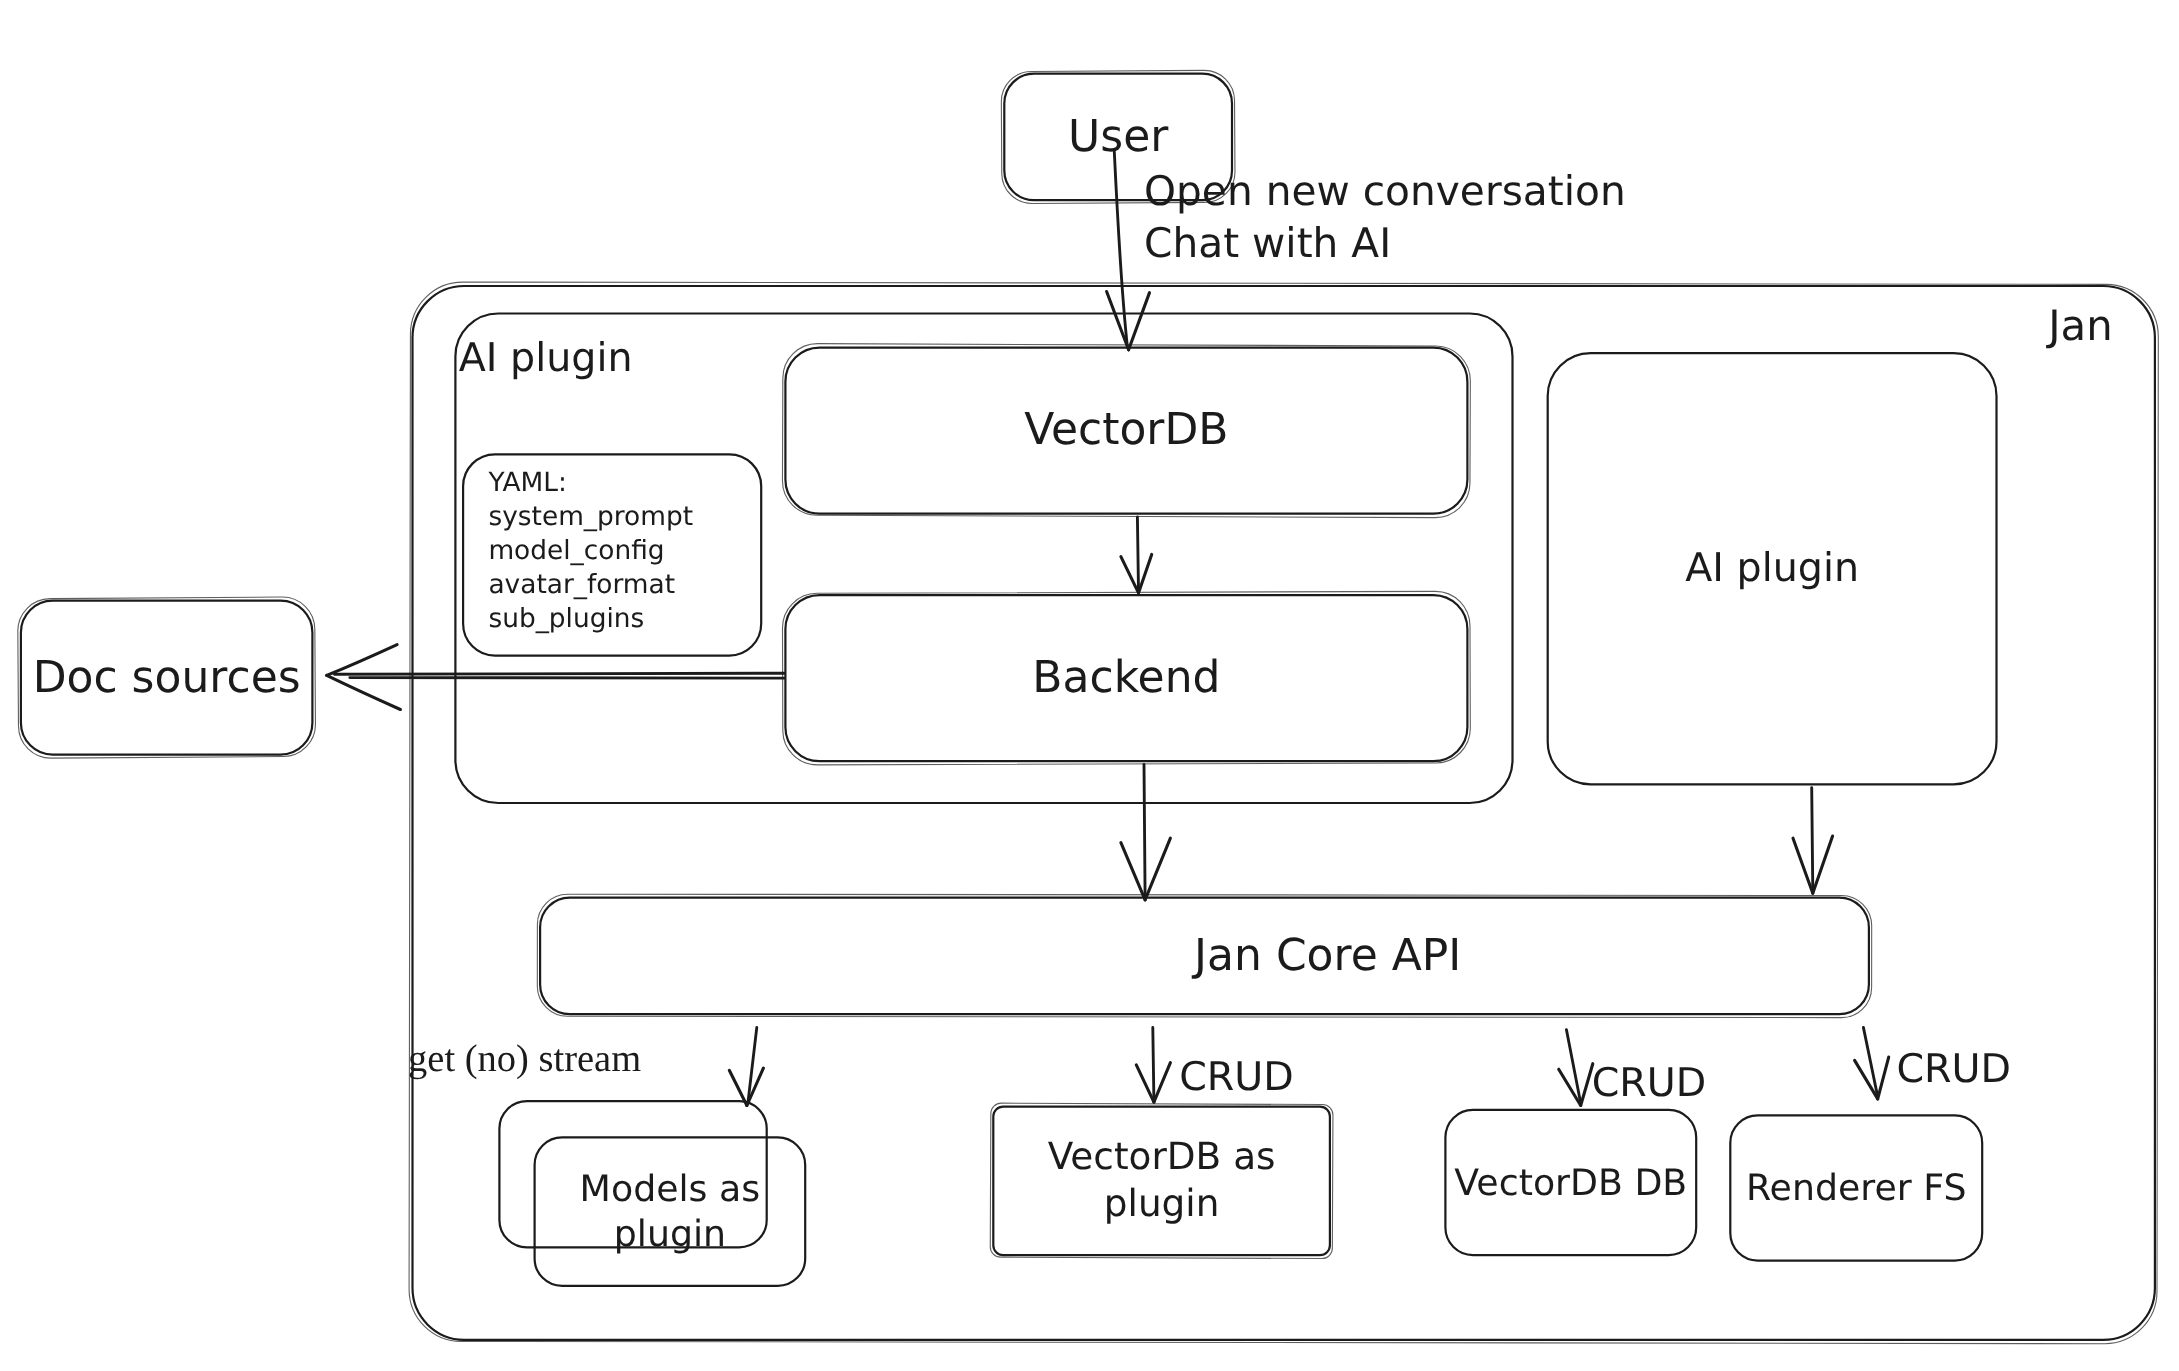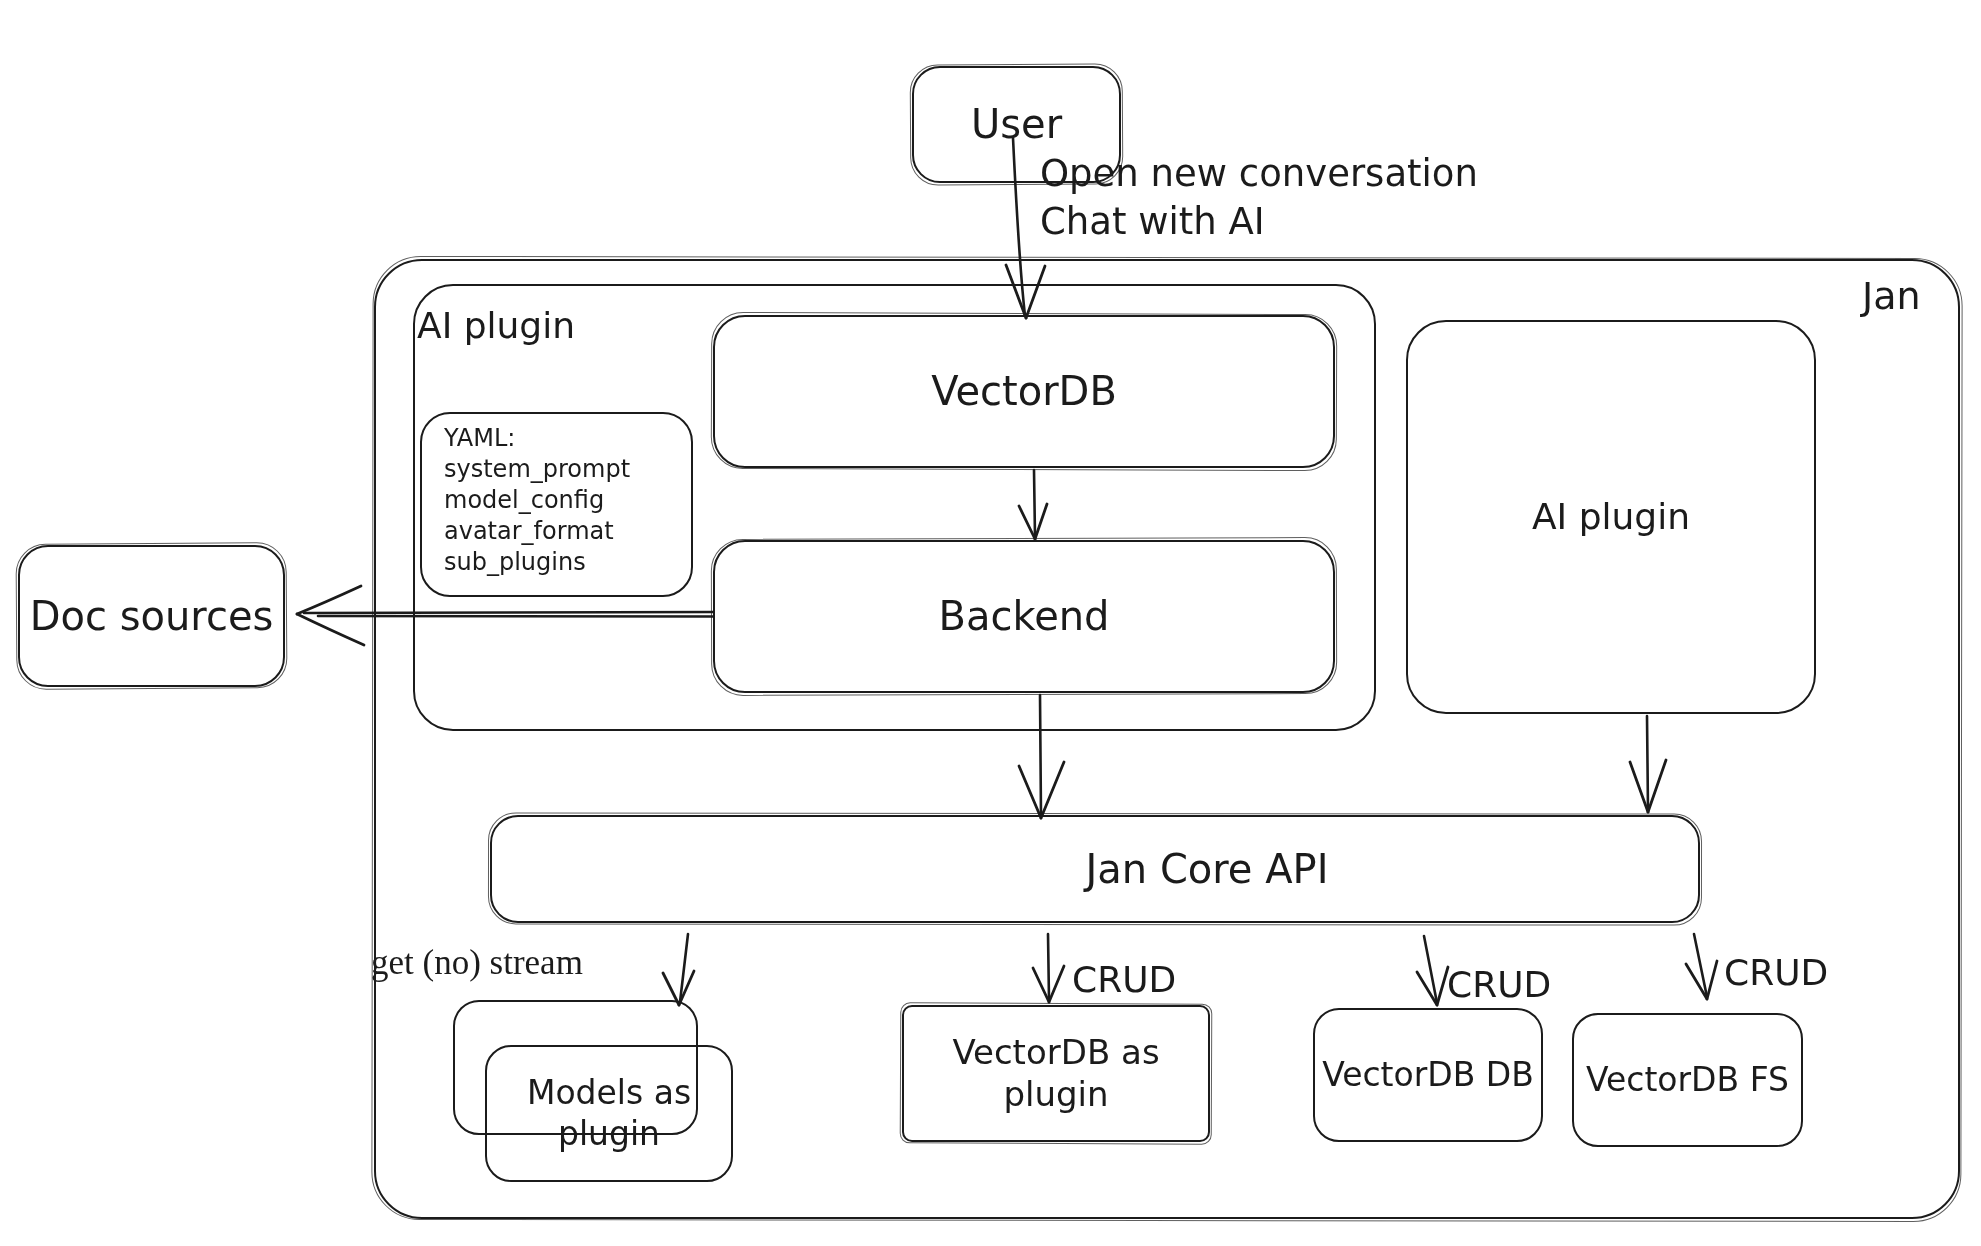--- a/index.html
+++ b/index.html
@@ -91,36 +91,36 @@
 
   <div class="node sk" style="left:18px; top:545px; width:267px; height:142px; border-radius:30px; --rot:-0.4deg;">
     <span class="lbl" style="font-size:40px;">Doc sources</span>
   </div>
 
   <div class="node sk" style="left:490px; top:815px; width:1210px; height:108px; border-radius:28px; --rot:0.06deg;">
     <span class="lbl" style="font-size:40px; transform:translateX(112px);">Jan Core API</span>
   </div>
 
   <div class="node" style="left:453px; top:1000px; width:245px; height:135px; border-radius:26px;"></div>
-  <div class="node" style="left:485px; top:1033px; width:248px; height:137px; border-radius:26px;margin-top:12px;">
+  <div class="node" style="left:485px; top:1033px; width:248px; height:137px; border-radius:26px;">
     <span class="lbl" style="font-size:33px;">Models as
 plugin</span>
   </div>
 
   <div class="node sk" style="left:902px; top:1005px; width:308px; height:137px; border-radius:10px; --rot:0.25deg;">
     <span class="lbl" style="font-size:34px;">VectorDB as
 plugin</span>
   </div>
 
   <div class="node" style="left:1313px; top:1008px; width:230px; height:134px; border-radius:26px;">
     <span class="lbl" style="font-size:33px;">VectorDB DB</span>
   </div>
 
   <div class="node" style="left:1572px; top:1013px; width:231px; height:134px; border-radius:26px;">
-    <span class="lbl" style="font-size:33px;">VectorDB FS</span>
+    <span class="lbl" style="font-size:33px;">Renderer FS</span>
   </div>
 
   <div class="float-lbl" style="left:1040px; top:150px; font-size:37px; text-align:left;">Open new conversation
 Chat with AI</div>
 
   <div class="float-lbl" style="left:371px; top:940px; font-size:35px;font-family:Liberation Serif, serif;">get (no) stream</div>
 
   <div class="float-lbl" style="left:1072px; top:957px; font-size:36px;">CRUD</div>
 
   <div class="float-lbl" style="left:1447px; top:962px; font-size:36px;">CRUD</div>

